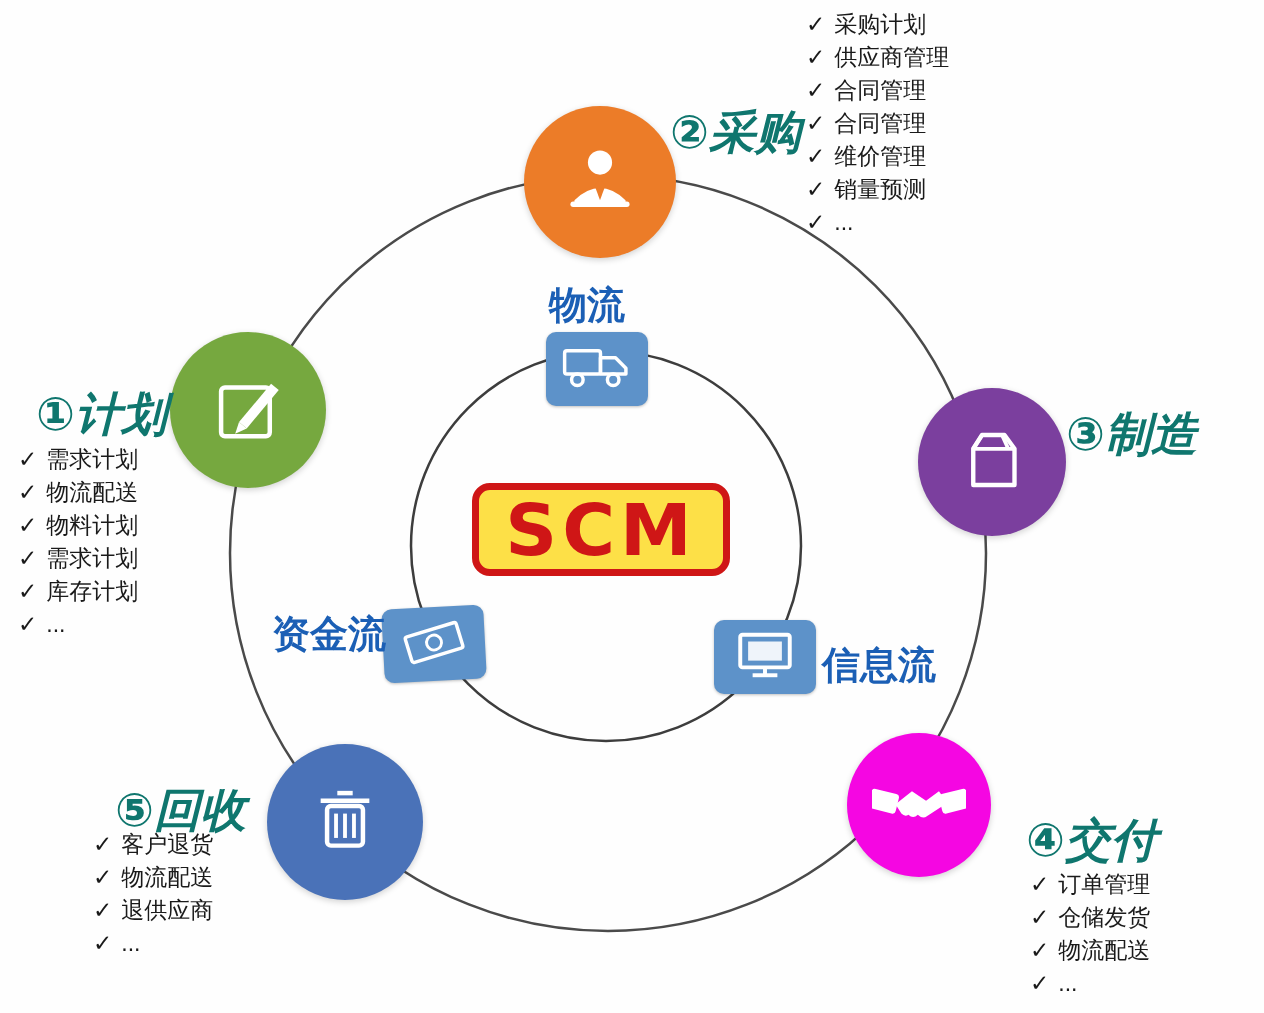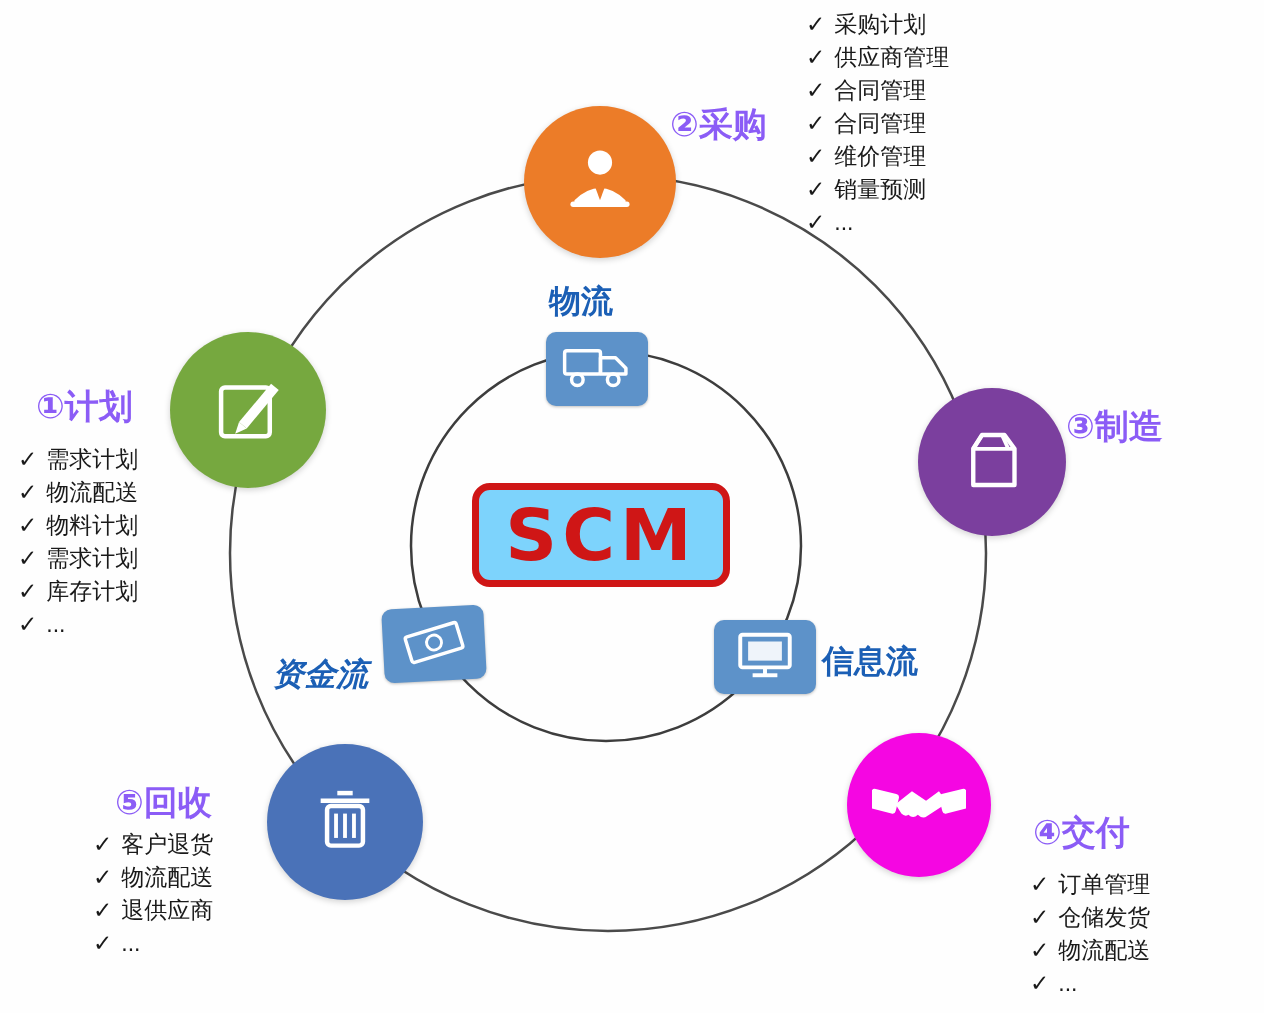--- a/index.html
+++ b/index.html
@@ -9,50 +9,50 @@
   
   .node{position:absolute;border-radius:50%;display:flex;align-items:center;justify-content:center;
         box-shadow:0 2px 6px rgba(0,0,0,.18);}
   .node-plan{left:170px;top:332px;width:156px;height:156px;background:#76a83f;}
   .node-procurement{left:524px;top:106px;width:152px;height:152px;background:#ec7c28;}
   .node-manufacturing{left:918px;top:388px;width:148px;height:148px;background:#7b3f9e;}
   .node-delivery{left:847px;top:733px;width:144px;height:144px;background:#f506e2;}
   .node-recycling{left:267px;top:744px;width:156px;height:156px;background:#4a72b8;}
 
   
-  .stage-label{position:absolute;font-weight:bold;font-size:34px;color:#8b5cf6;white-space:nowrap;}
+  .stage-label{position:absolute;font-weight:bold;font-size:46px;color:#0f766e;white-space:nowrap;font-style:italic;}
   .lbl-plan{left:36px;top:384px;}
   .lbl-procurement{left:670px;top:102px;}
   .lbl-manufacturing{left:1066px;top:404px;}
-  .lbl-delivery{left:1026px;top:810px;margin-left:7px;}
+  .lbl-delivery{left:1026px;top:810px;}
   .lbl-recycling{left:115px;top:780px;}
 
   
   .checklist{position:absolute;list-style:none;margin:0;padding:0;font-size:23px;color:#1a1a1a;line-height:33px;white-space:nowrap;}
   .checklist li{display:flex;align-items:baseline;gap:9px;}
   .check{font-weight:bold;color:#1a1a1a;}
   .list-plan{left:18px;top:443px;}
   .list-procurement{left:806px;top:8px;}
   .list-delivery{left:1030px;top:868px;}
   .list-recycling{left:93px;top:828px;}
 
   
   .flow-tile{position:absolute;width:102px;height:74px;background:#5d92c9;border-radius:10px;
              display:flex;align-items:center;justify-content:center;box-shadow:0 1px 3px rgba(0,0,0,.25);}
   .tile-logistics{left:546px;top:332px;}
   .tile-capital{left:383px;top:607px;transform:rotate(-3deg);}
   .tile-information{left:714px;top:620px;}
-  .flow-label{position:absolute;color:#1b5fb5;font-weight:bold;font-size:32px;white-space:nowrap;}
+  .flow-label{position:absolute;color:#1b5fb5;font-weight:bold;font-size:38px;white-space:nowrap;}
   .flbl-logistics{left:549px;top:280px;}
-  .flbl-capital{left:272px;top:653px;font-style:italic;}
+  .flbl-capital{left:272px;top:609px;}
   .flbl-information{left:822px;top:640px;}
 
   
-  .logo{position:absolute;left:472px;top:483px;width:258px;height:104px;border:7px solid #cf1616;border-radius:18px;
-        box-sizing:border-box;display:flex;align-items:center;justify-content:center;background:#7dd3fc;
+  .logo{position:absolute;left:472px;top:483px;width:258px;height:93px;border:7px solid #cf1616;border-radius:18px;
+        box-sizing:border-box;display:flex;align-items:center;justify-content:center;background:#fde047;
         color:#cf1616;font-size:72px;font-weight:900;letter-spacing:5px;font-family:"DejaVu Sans",sans-serif;}
 </style>
 </head>
 <body>
 
 <div class="canvas">
 
   <svg class="rings" viewBox="0 0 1264 1013" aria-hidden="true">
     <circle cx="608" cy="553" r="378" fill="none" stroke="#4a4a4a" stroke-width="2.5"></circle>
     <circle cx="606" cy="546" r="195" fill="none" stroke="#3d3d3d" stroke-width="2.5"></circle>

